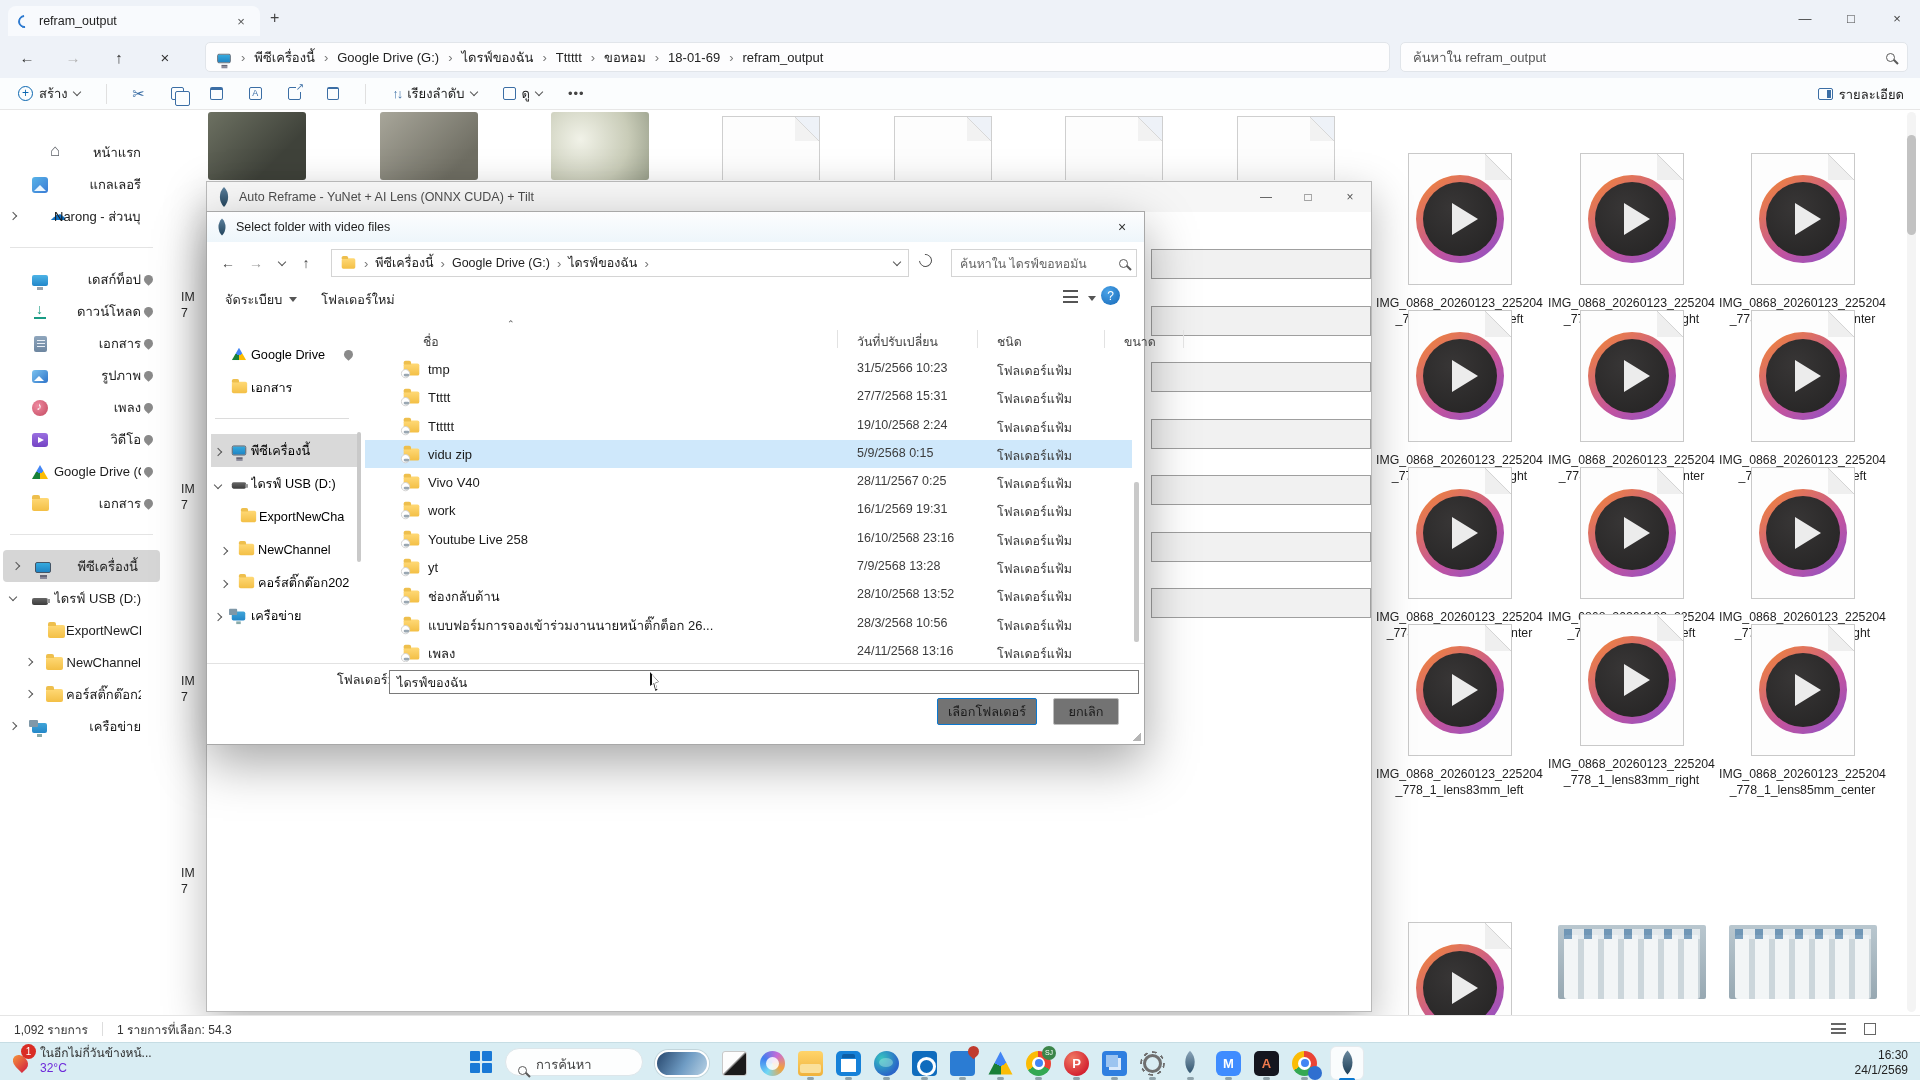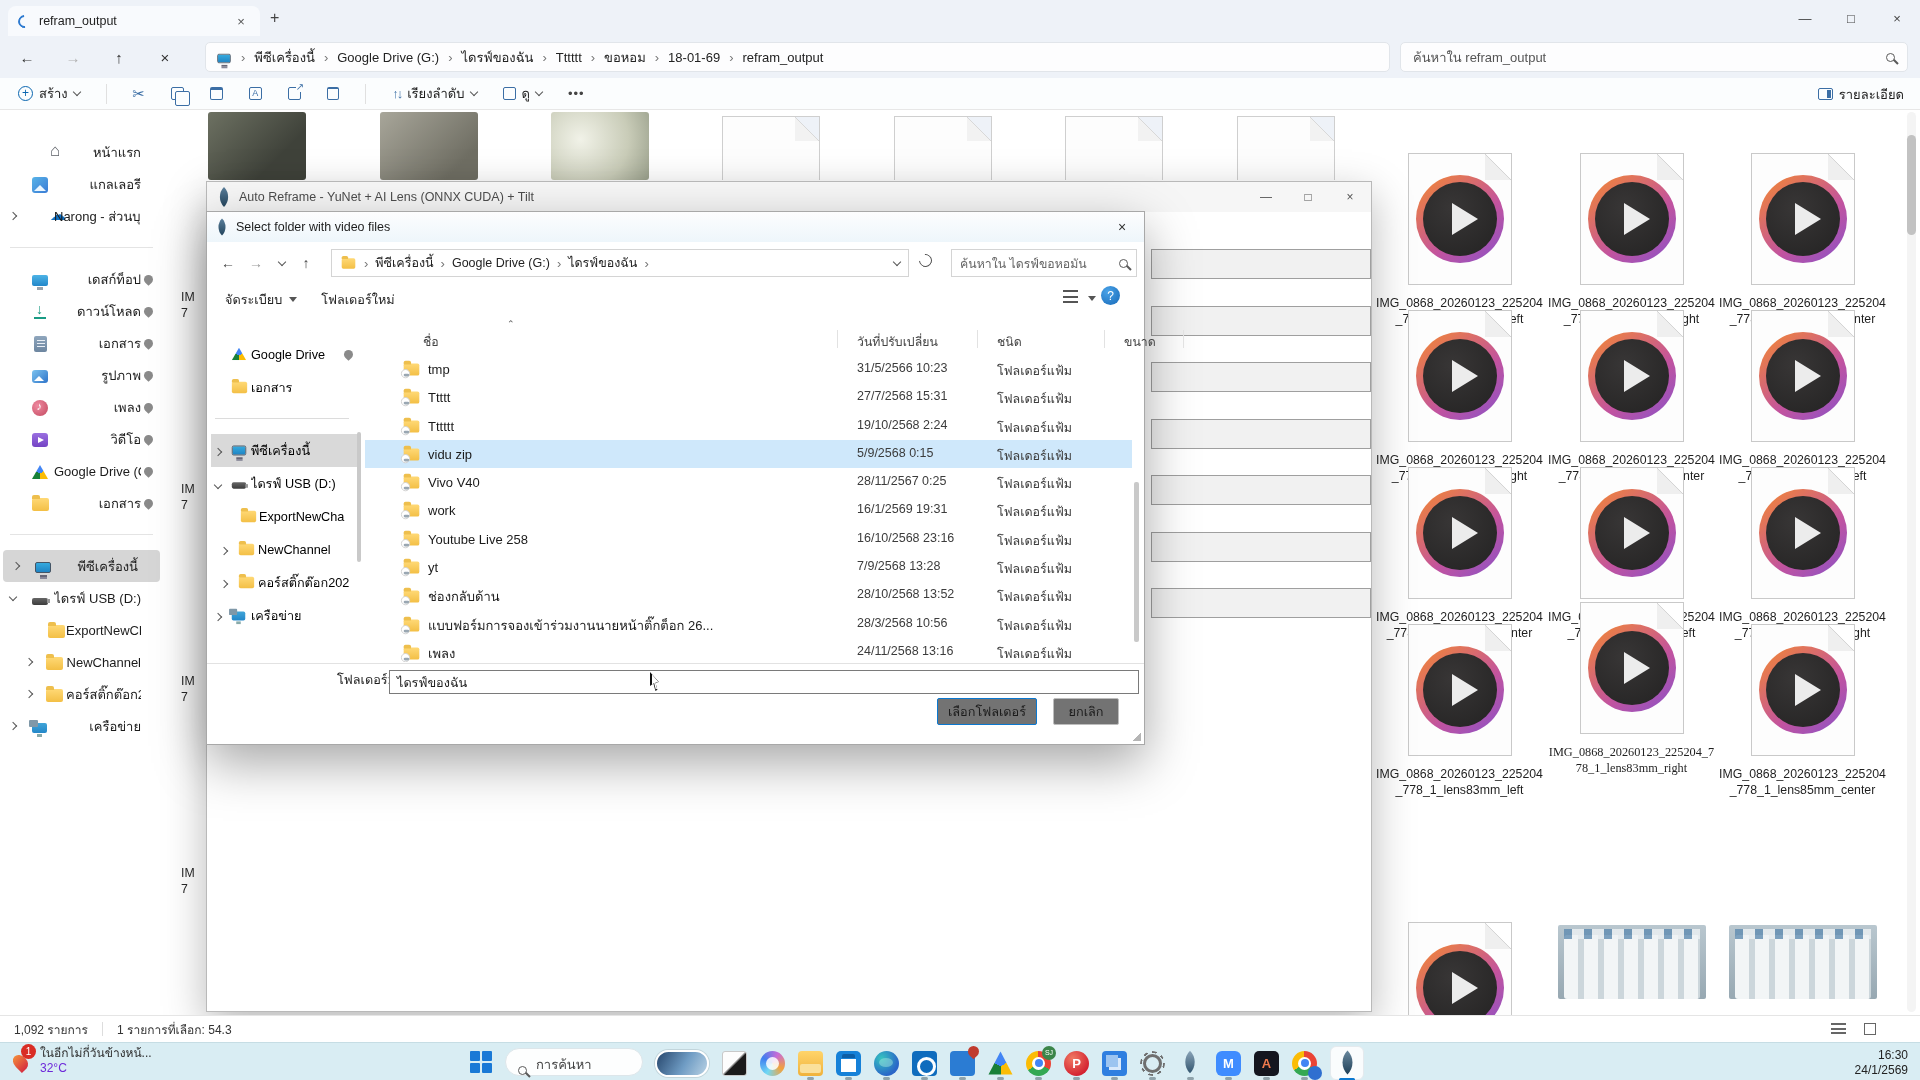--- a/index.html
+++ b/index.html
@@ -551,21 +551,21 @@
         <div class="glabel">IMG_0868_20260123_225204_778_1_lens65mm_right</div>
       </div>
       <div class="gcell" style="left: 2px; top: 514px;">
         <div class="playdoc">
           <div class="playbtn">
             <div class="pcore"></div>
           </div>
         </div>
         <div class="glabel">IMG_0868_20260123_225204_778_1_lens83mm_left</div>
       </div>
-      <div class="gcell" style="left: 174px; top: 492px; font-family: Liberation Serif, serif;">
+      <div class="gcell" style="left: 174px; top: 504px;">
         <div class="playdoc">
           <div class="playbtn">
             <div class="pcore"></div>
           </div>
         </div>
         <div class="glabel">IMG_0868_20260123_225204_778_1_lens83mm_right</div>
       </div>
       <div class="gcell" style="left: 345px; top: 514px;">
         <div class="playdoc">
           <div class="playbtn">

